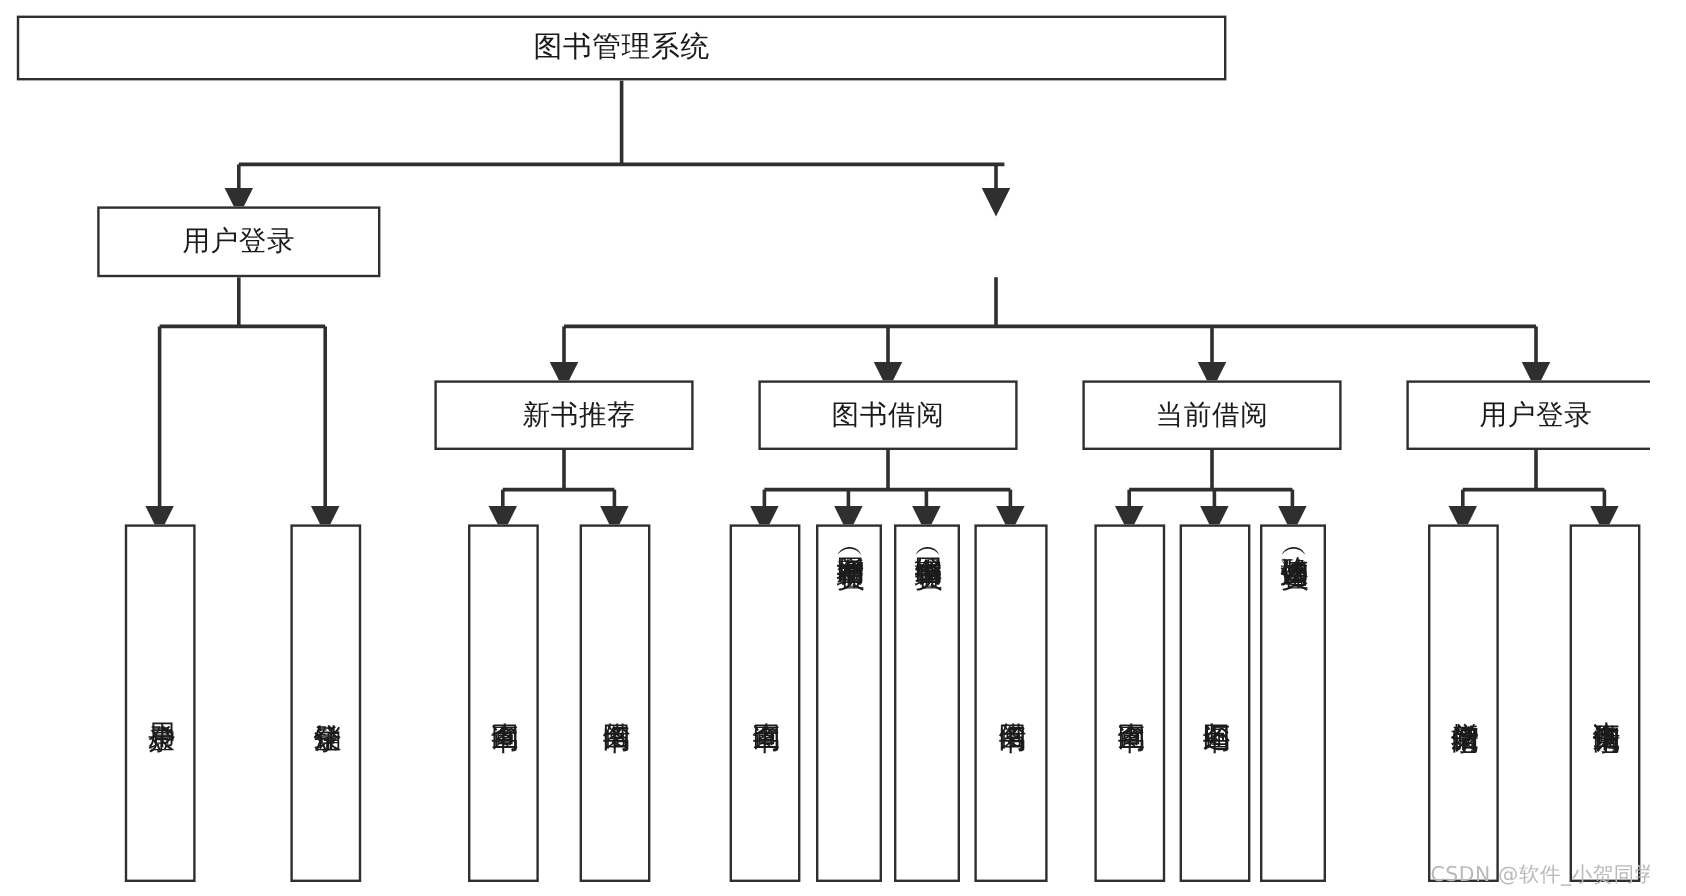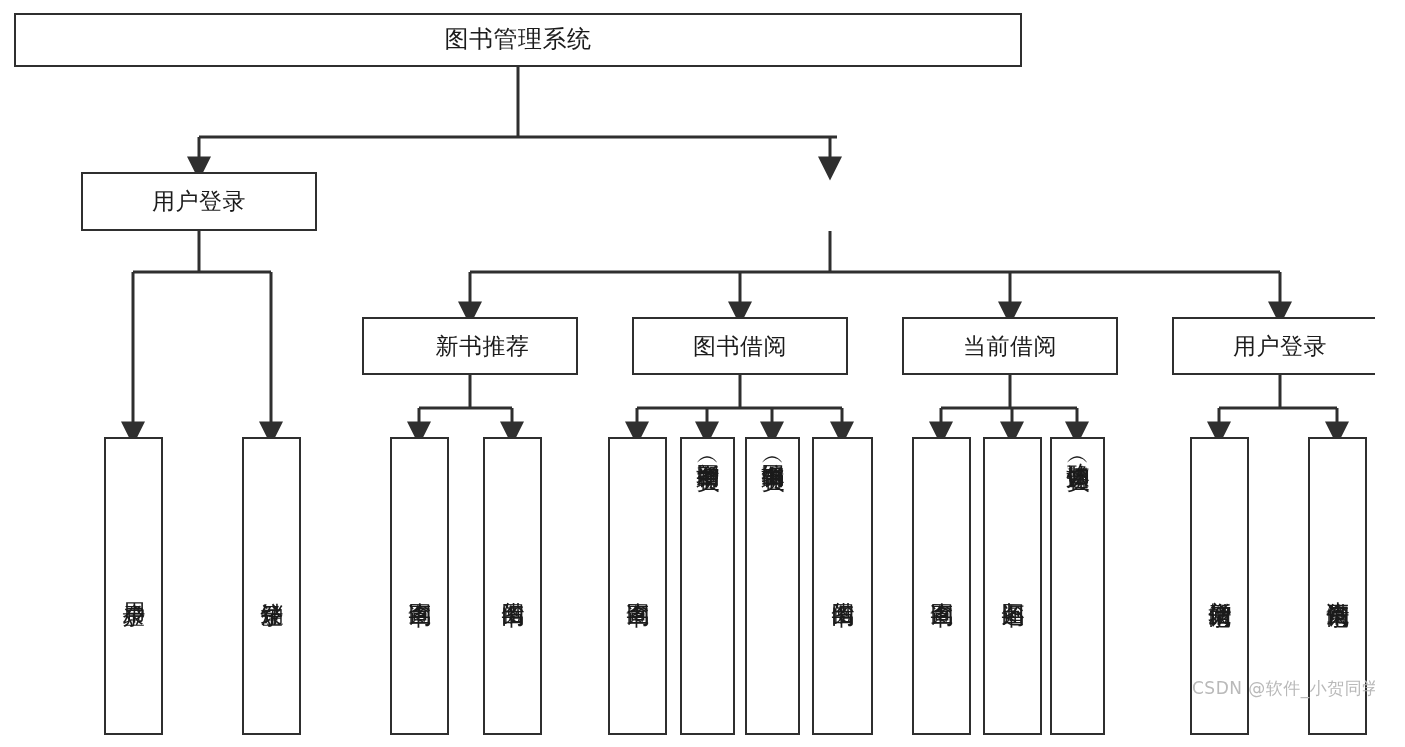--- a/index.html
+++ b/index.html
@@ -187,15 +187,15 @@
     <span class="node-label">确认归还（管理员）</span>
   </div>
 
   <div class="node vertical pad-mid" style="left:1190px; top:437px; width:59px; height:298px;">
     <span class="node-label">新增借阅记录</span>
   </div>
   <div class="node vertical pad-mid" style="left:1308px; top:437px; width:59px; height:298px;">
     <span class="node-label">查询借阅记录</span>
   </div>
 
-  <div class="watermark" style="left:1192px; top:677px;">CSDN @软件_小贺同学</div>
+  <div class="watermark" style="left:1192px; top:717px;">CSDN @软件_小贺同学</div>
 
 </div>
 
 </body></html>

